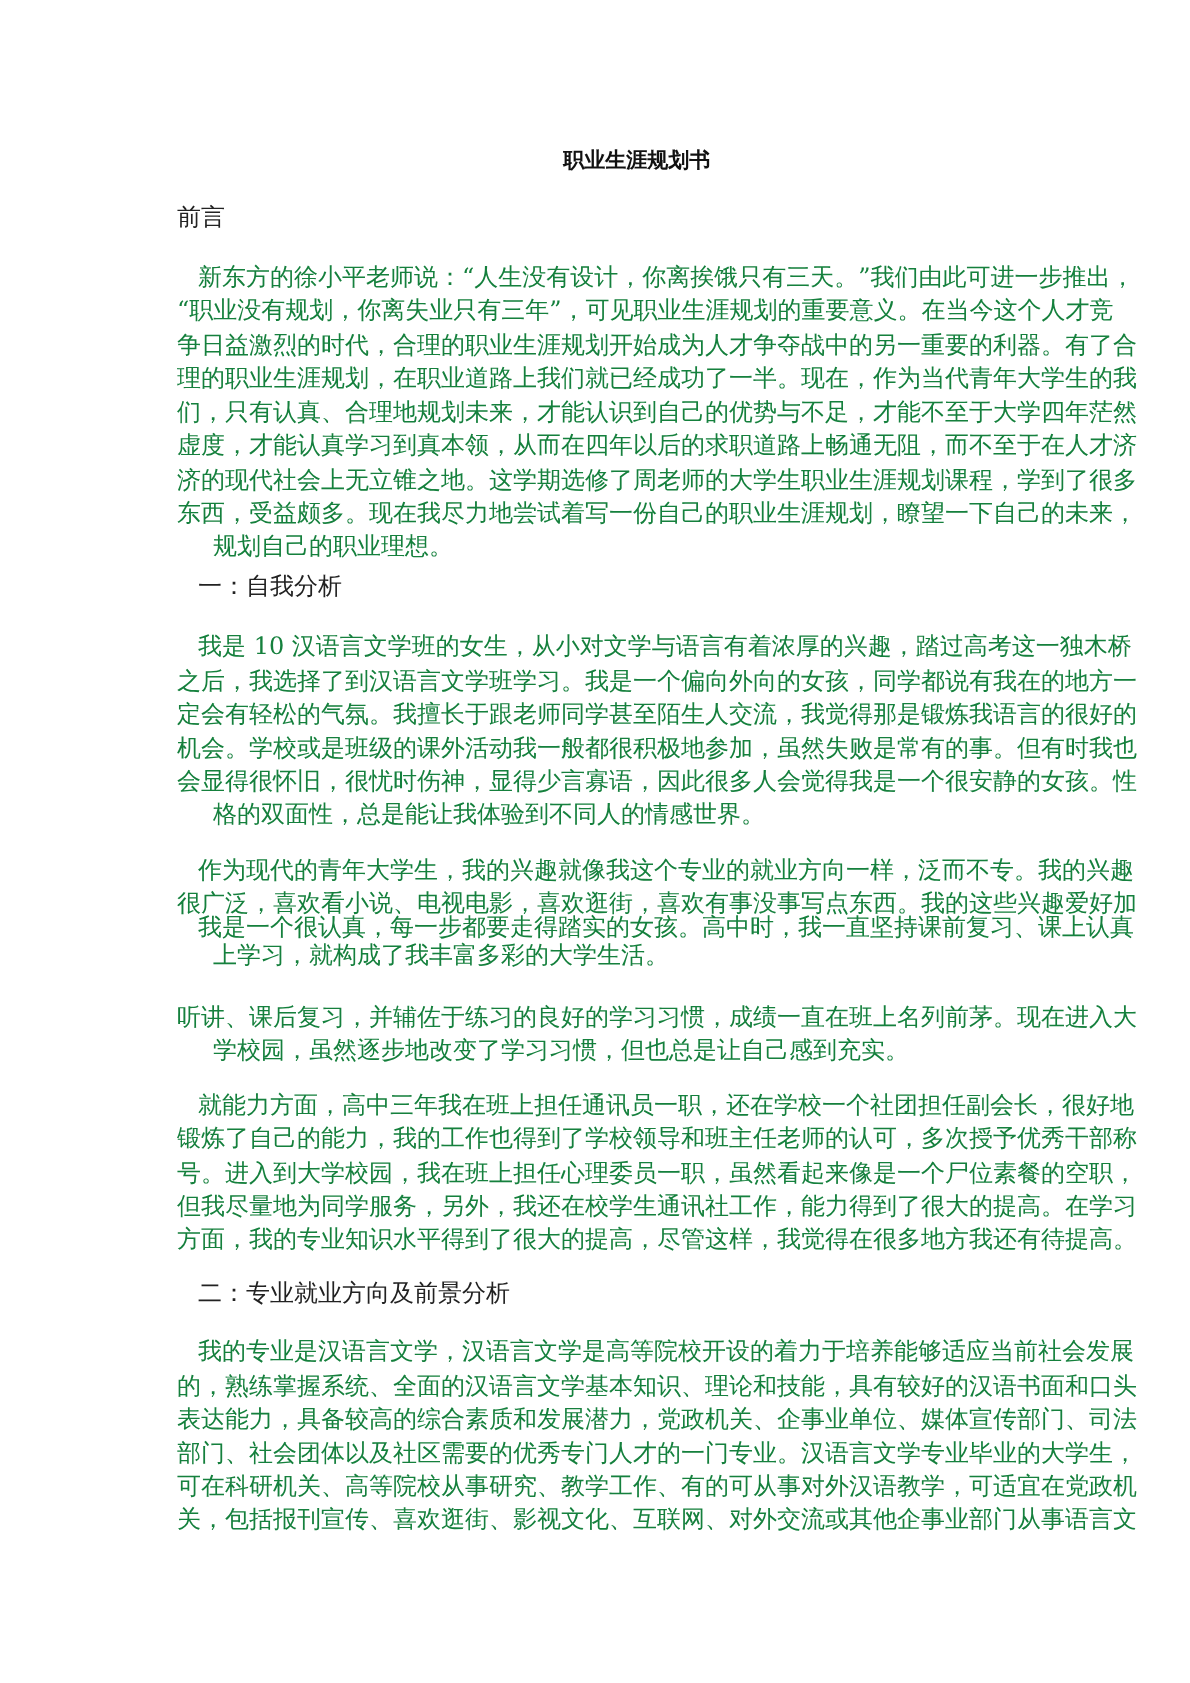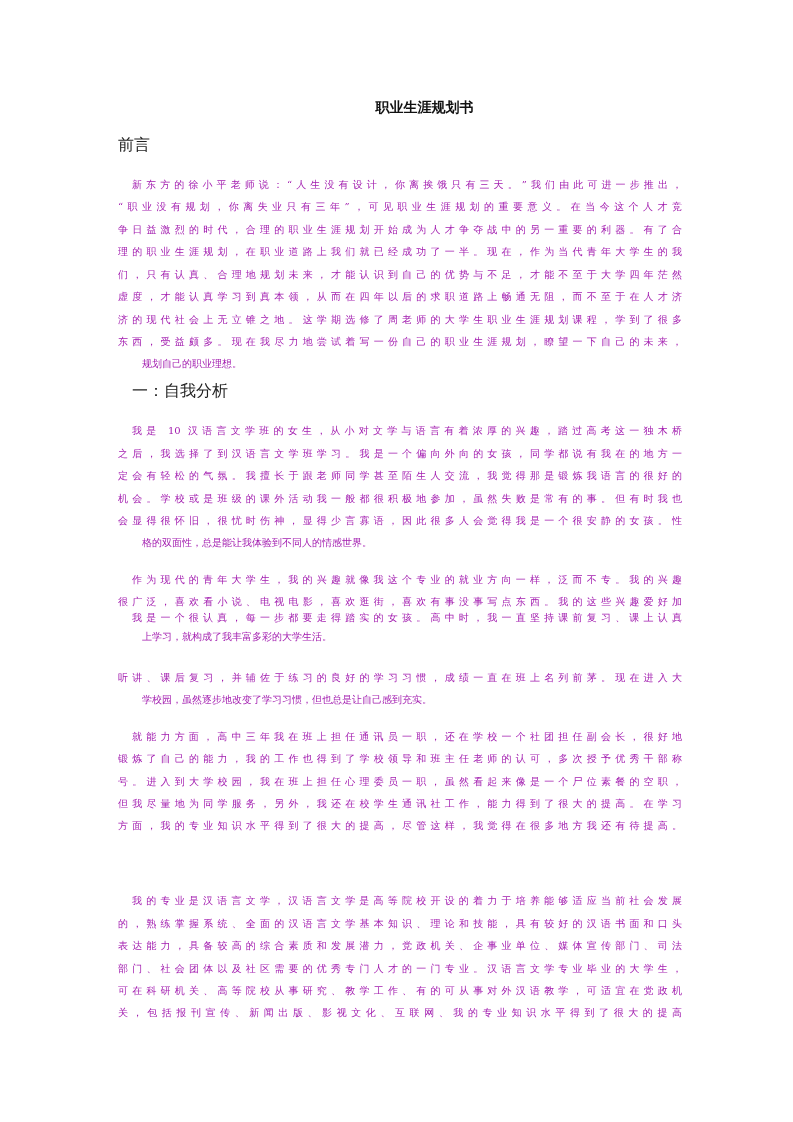--- a/index.html
+++ b/index.html
@@ -32,27 +32,27 @@
     font-weight: bold;
     font-size: 14px;
     line-height: 20px;
     color: #111111;
     padding-left: 28px;
   }
   .line {
     position: absolute;
     left: 118px;
     width: 564px;
-    font-size: 10px;
+    font-size: 16px;
     line-height: 20px;
     height: 20px;
     white-space: nowrap;
     text-align: justify;
     text-align-last: justify;
-    color: #a21caf;
+    color: #15803d;
   }
   .line.last {
     text-align-last: left;
     margin-left: 24px;
   }
   .line.indent {
     left: 132px;
     width: 550px;
   }
   .heading {
@@ -112,23 +112,24 @@
   </div>
 
   <div>
     <div class="line indent" style="top:727px">就能力方面，高中三年我在班上担任通讯员一职，还在学校一个社团担任副会长，很好地</div>
     <div class="line" style="top:749px">锻炼了自己的能力，我的工作也得到了学校领导和班主任老师的认可，多次授予优秀干部称</div>
     <div class="line" style="top:772px">号。进入到大学校园，我在班上担任心理委员一职，虽然看起来像是一个尸位素餐的空职，</div>
     <div class="line" style="top:794px">但我尽量地为同学服务，另外，我还在校学生通讯社工作，能力得到了很大的提高。在学习</div>
     <div class="line" style="top:816px">方面，我的专业知识水平得到了很大的提高，尽管这样，我觉得在很多地方我还有待提高。</div>
   </div>
 
+  <div class="heading indent" style="top:852px">二：专业就业方向及前景分析</div>
 
   <div>
     <div class="line indent" style="top:891px">我的专业是汉语言文学，汉语言文学是高等院校开设的着力于培养能够适应当前社会发展</div>
     <div class="line" style="top:914px">的，熟练掌握系统、全面的汉语言文学基本知识、理论和技能，具有较好的汉语书面和口头</div>
     <div class="line" style="top:936px">表达能力，具备较高的综合素质和发展潜力，党政机关、企事业单位、媒体宣传部门、司法</div>
     <div class="line" style="top:959px">部门、社会团体以及社区需要的优秀专门人才的一门专业。汉语言文学专业毕业的大学生，</div>
     <div class="line" style="top:981px">可在科研机关、高等院校从事研究、教学工作、有的可从事对外汉语教学，可适宜在党政机</div>
-    <div class="line" style="top:1003px">关，包括报刊宣传、新闻出版、影视文化、互联网、我的专业知识水平得到了很大的提高</div>
+    <div class="line" style="top:1003px">关，包括报刊宣传、喜欢逛街、影视文化、互联网、对外交流或其他企事业部门从事语言文</div>
   </div>
 
 </div>
 
 </body></html>

